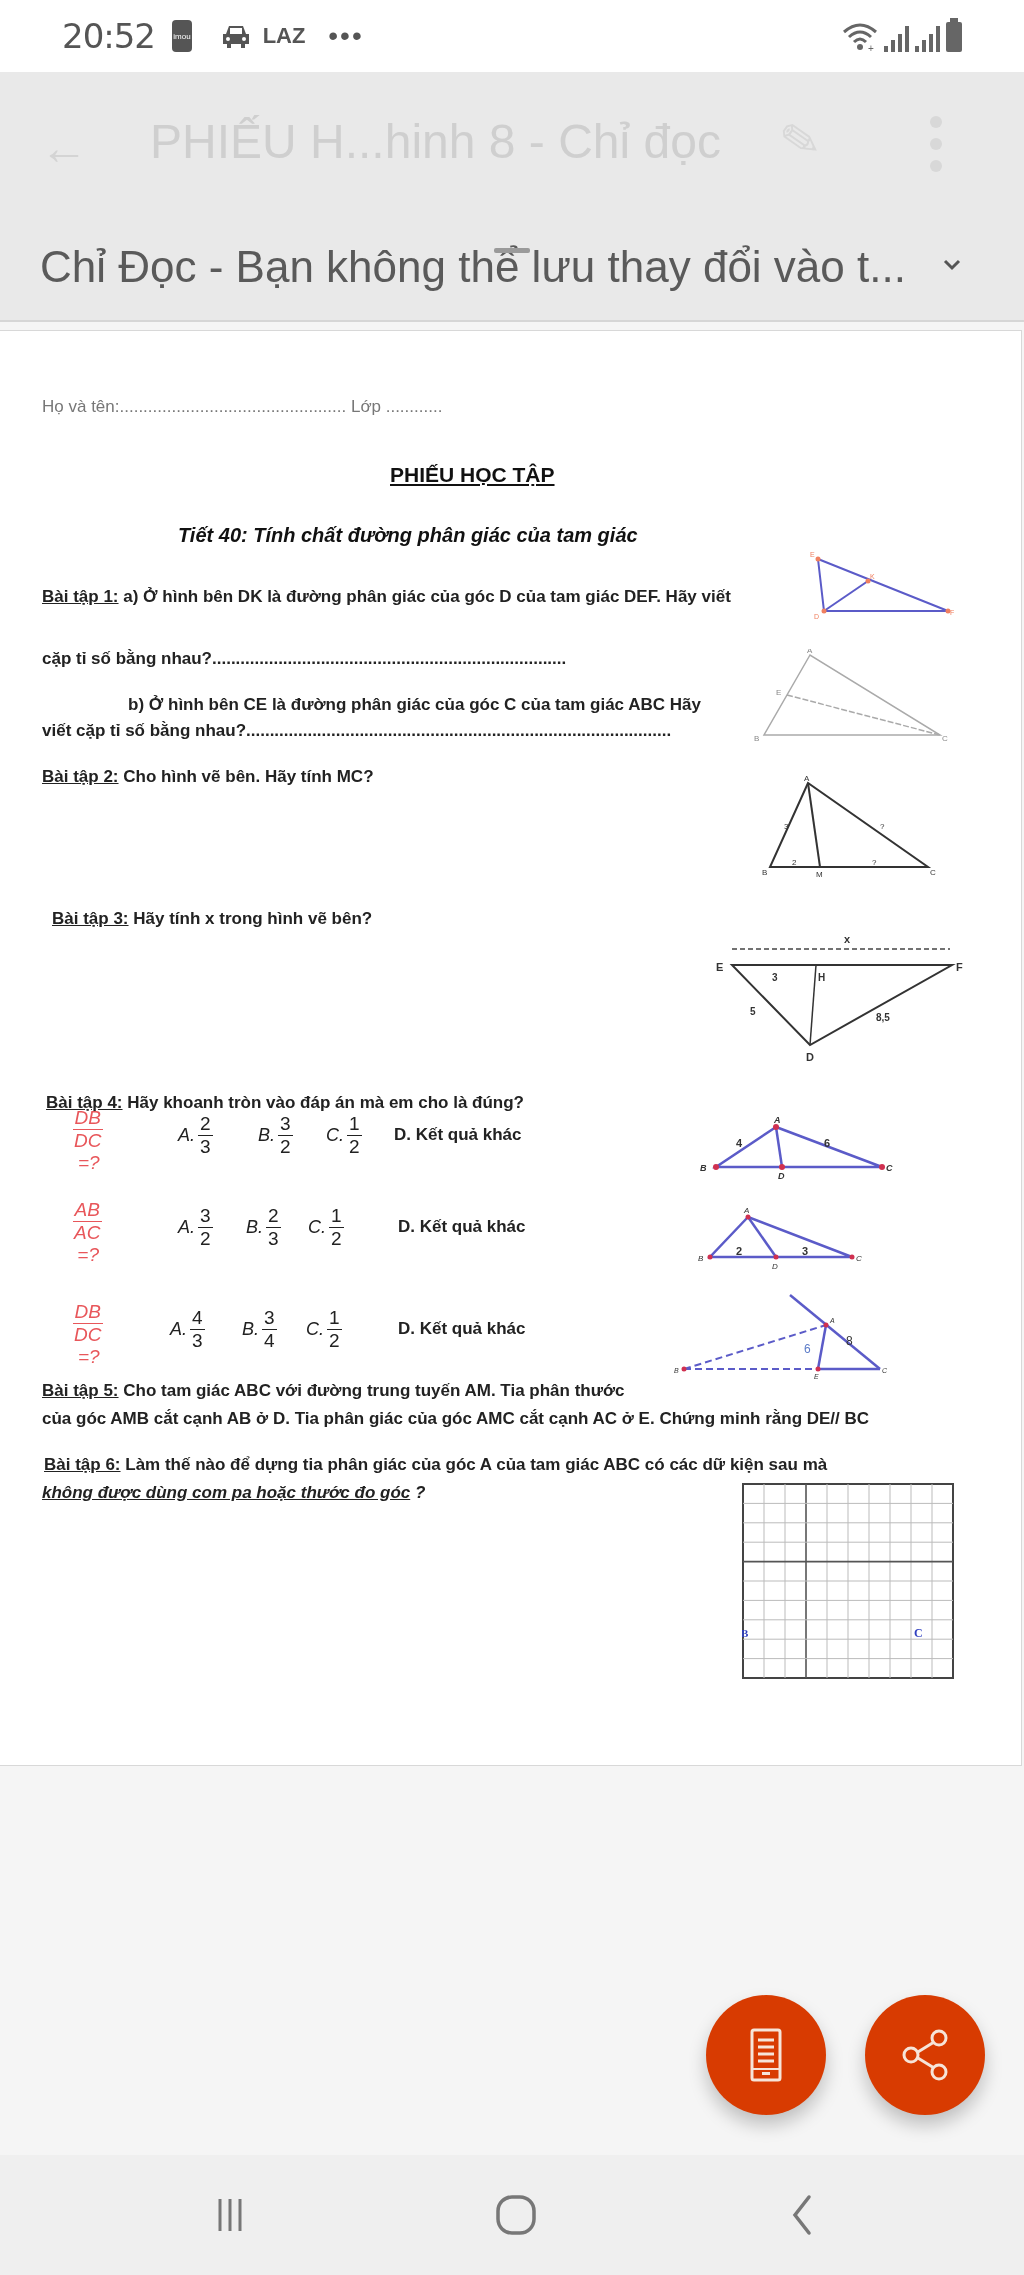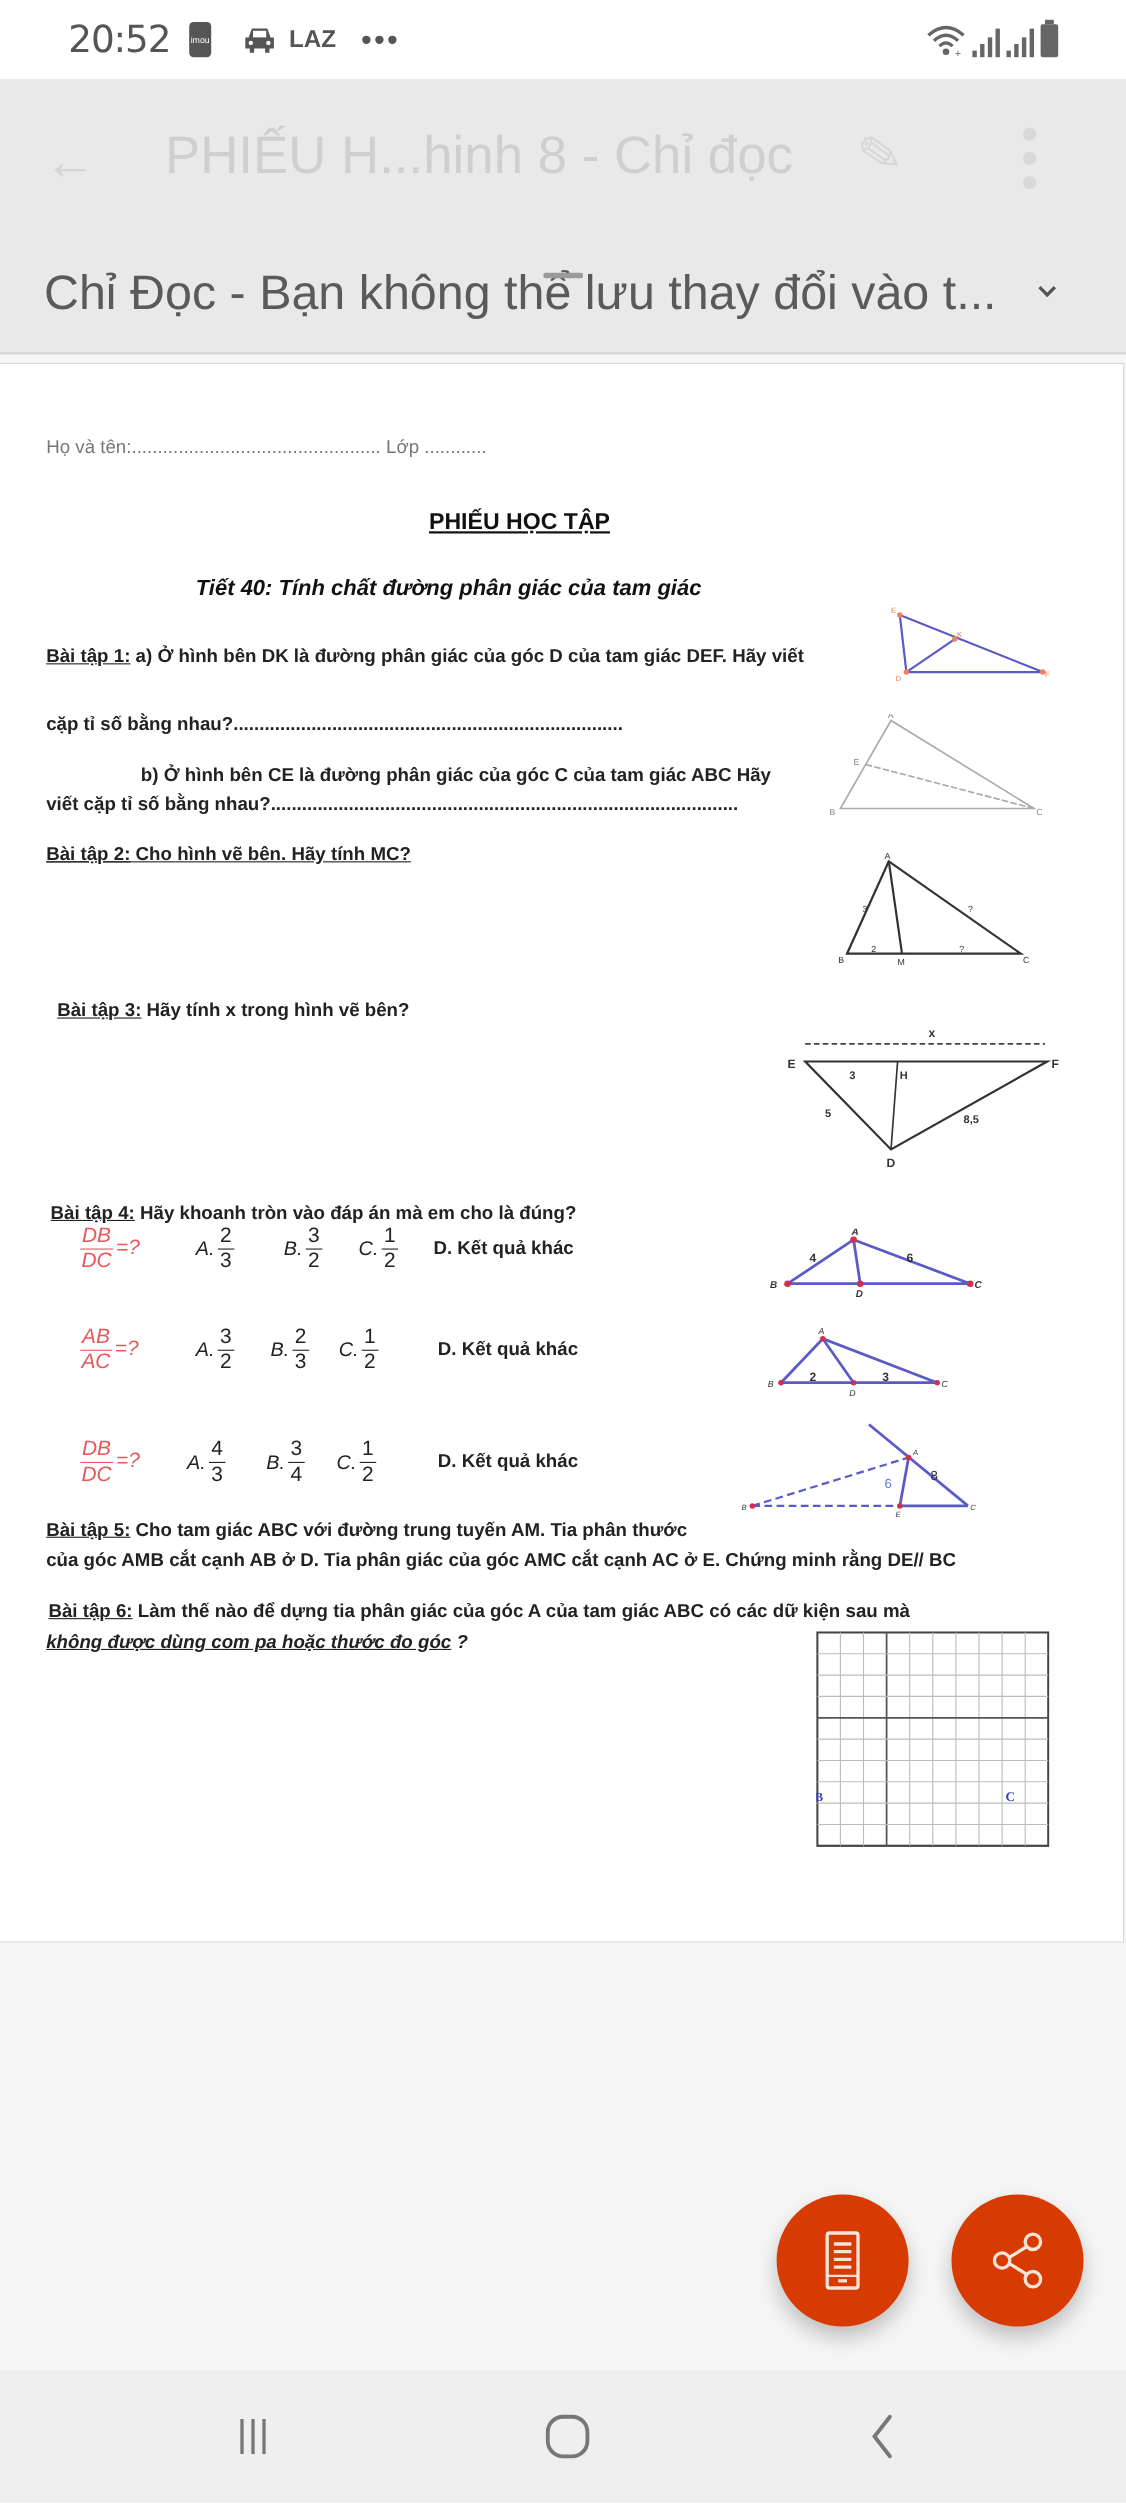--- a/index.html
+++ b/index.html
@@ -47,21 +47,21 @@
   .doc-subtitle { left: 178px; top: 193px; font-size: 20px; font-weight: bold; font-style: italic; }
   .ex { font-size: 17px; font-weight: bold; color: #222; }
   .lbl { text-decoration: underline; }
 
   .fig { position: absolute; }
 
   
   .frac { display: inline-flex; flex-direction: column; align-items: center; vertical-align: middle; font-style: italic; font-family: "Liberation Sans", sans-serif; font-size: 19px; line-height: 22px; }
   .frac .num { border-bottom: 1.5px solid currentColor; padding: 0 2px; }
   .frac .den { padding: 0 2px; }
-  .q-row { position: absolute; left: 72px; height: 56px; display: flex; align-items: center; }
+  .q-row { position: absolute; left: 72px; height: 56px; display: flex; align-items: center; flex-direction: column; }
   .q-frac { color: #e8565a; }
   .q-eq { color: #e8565a; font-style: italic; font-size: 19px; margin-left: 2px; margin-right: 0; }
   .opt { position: absolute; display: flex; align-items: center; gap: 3px; font-style: italic; font-size: 18px; color: #222; }
   .optD { position: absolute; font-size: 17px; font-weight: bold; color: #222; }
 
   
   .fab { position: absolute; width: 120px; height: 120px; border-radius: 50%; background: #d83b01; box-shadow: 0 10px 18px rgba(0,0,0,0.22); display: flex; align-items: center; justify-content: center; }
   .fab-reader { left: 706px; top: 1995px; }
   .fab-share { left: 865px; top: 1995px; }
 
@@ -135,21 +135,21 @@
     <div class="doc doc-title">PHIẾU HỌC TẬP</div>
     <div class="doc doc-subtitle">Tiết 40: Tính chất đường phân giác của tam giác</div>
 
     <div class="doc ex" style="left:42px; top:256px;">
       <span class="lbl">Bài tập 1:</span><span> a) Ở hình bên DK là đường phân giác của góc D của tam giác DEF. Hãy  viết</span>
     </div>
     <div class="doc ex" style="left:42px; top:318px;">cặp tỉ số bằng nhau?...........................................................................</div>
     <div class="doc ex" style="left:128px; top:364px;">b) Ở hình bên CE là đường phân giác của góc C của tam giác ABC  Hãy</div>
     <div class="doc ex" style="left:42px; top:390px;">viết cặp tỉ số bằng nhau?..........................................................................................</div>
 
-    <div class="doc ex" style="left:42px; top:436px;text-decoration:underline;">
+    <div class="doc ex" style="left:42px; top:436px;">
       <span class="lbl">Bài tập 2:</span><span> Cho hình vẽ bên. Hãy tính MC?</span>
     </div>
 
     <div class="doc ex" style="left:52px; top:578px;">
       <span class="lbl">Bài tập 3:</span><span>  Hãy tính x trong hình vẽ bên?</span>
     </div>
 
     <div class="doc ex" style="left:46px; top:762px;">
       <span class="lbl">Bài tập 4:</span><span>  Hãy khoanh tròn vào đáp án mà em cho là đúng?</span>
     </div>

